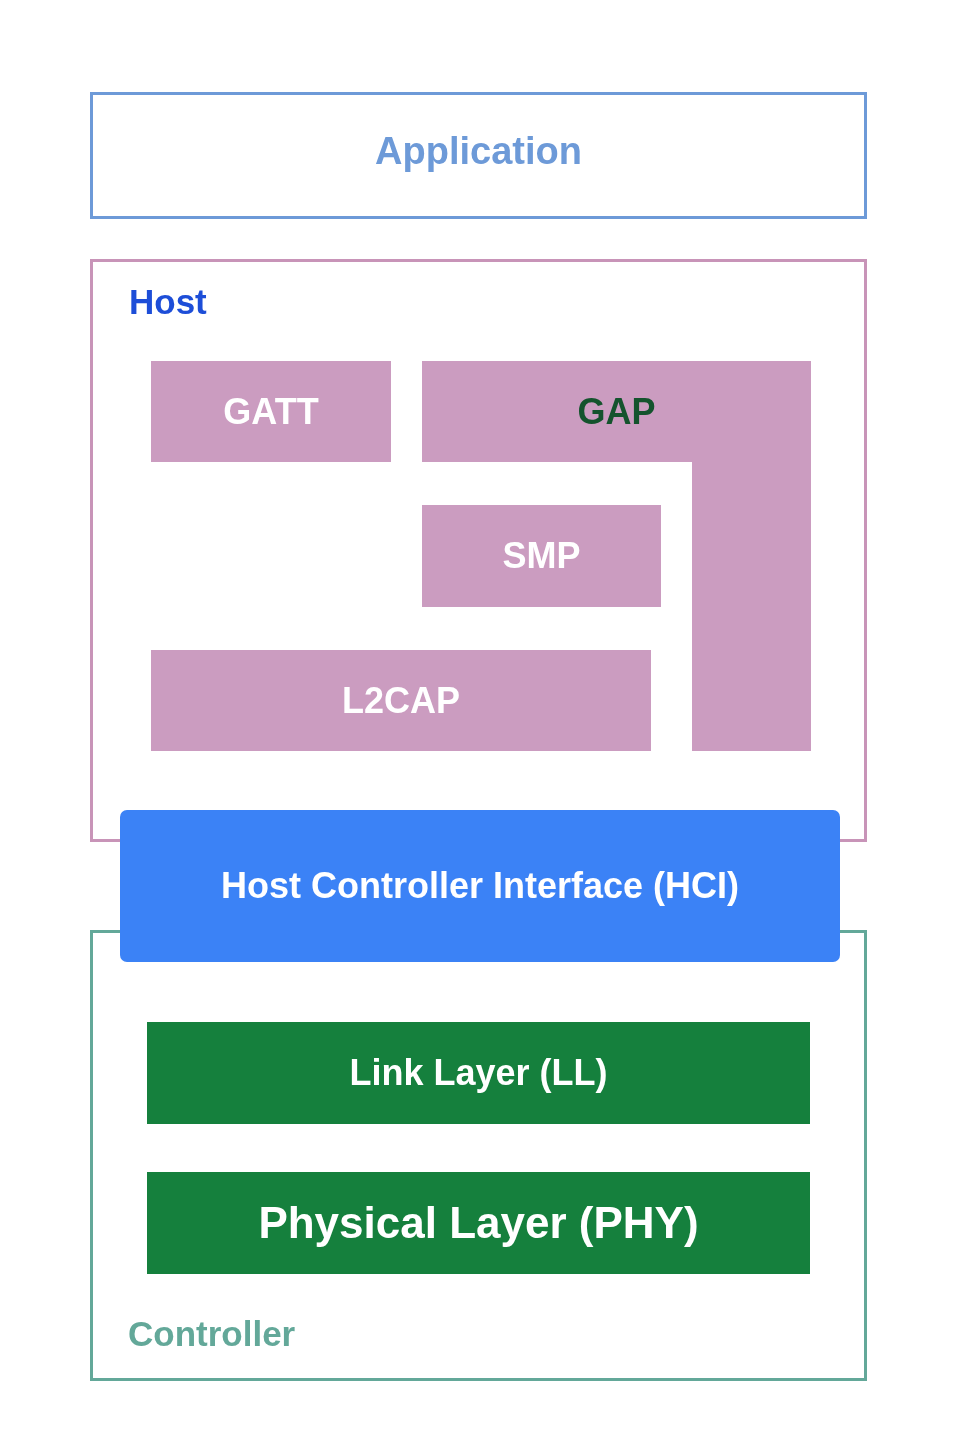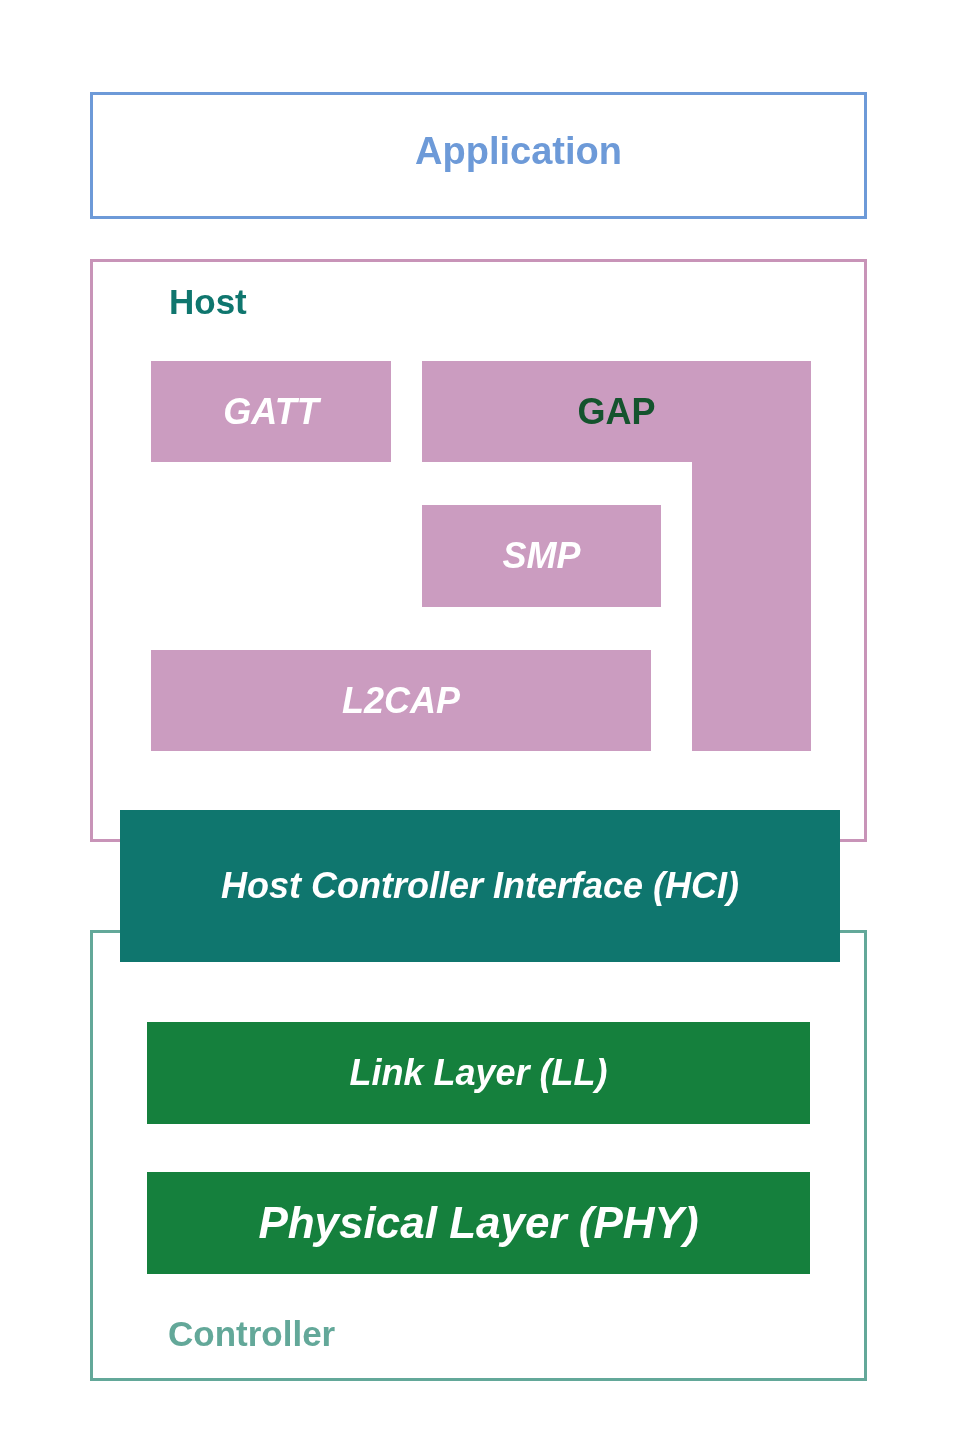--- a/index.html
+++ b/index.html
@@ -46,61 +46,60 @@
     height: 451px;
     border: 3px solid #63a899;
   }
 
   
   .section-label {
     position: absolute;
     font-weight: bold;
     white-space: nowrap;
     line-height: 1;
-    padding-left: 40px;
   }
   .label-application {
     left: 90px;
     top: 132px;
     width: 777px;
     text-align: center;
     font-size: 38px;
     color: #6d9ad8;
   }
   .label-host {
     left: 129px;
     top: 284px;
     font-size: 35px;
-    color: #0f766e;
+    color: #1d4ed8;
   }
   .label-controller {
     left: 128px;
     top: 1316px;
     font-size: 35px;
     color: #63a899;
   }
 
   
   .block {
     position: absolute;
     box-sizing: border-box;
     display: flex;
     align-items: center;
     justify-content: center;
     color: #ffffff;
     font-weight: bold;
     line-height: 1;
     white-space: nowrap;
-    font-style: italic;
   }
   .block-host {
     background: #cb9cc0;
   }
   .block-hci {
-    background: #0f766e;
+    background: #3b82f6;
+    border-radius: 7px;
   }
   .block-ctrl {
     background: #15803d;
   }
 
   
   .blk-gatt {
     left: 151px;
     top: 361px;
     width: 240px;

